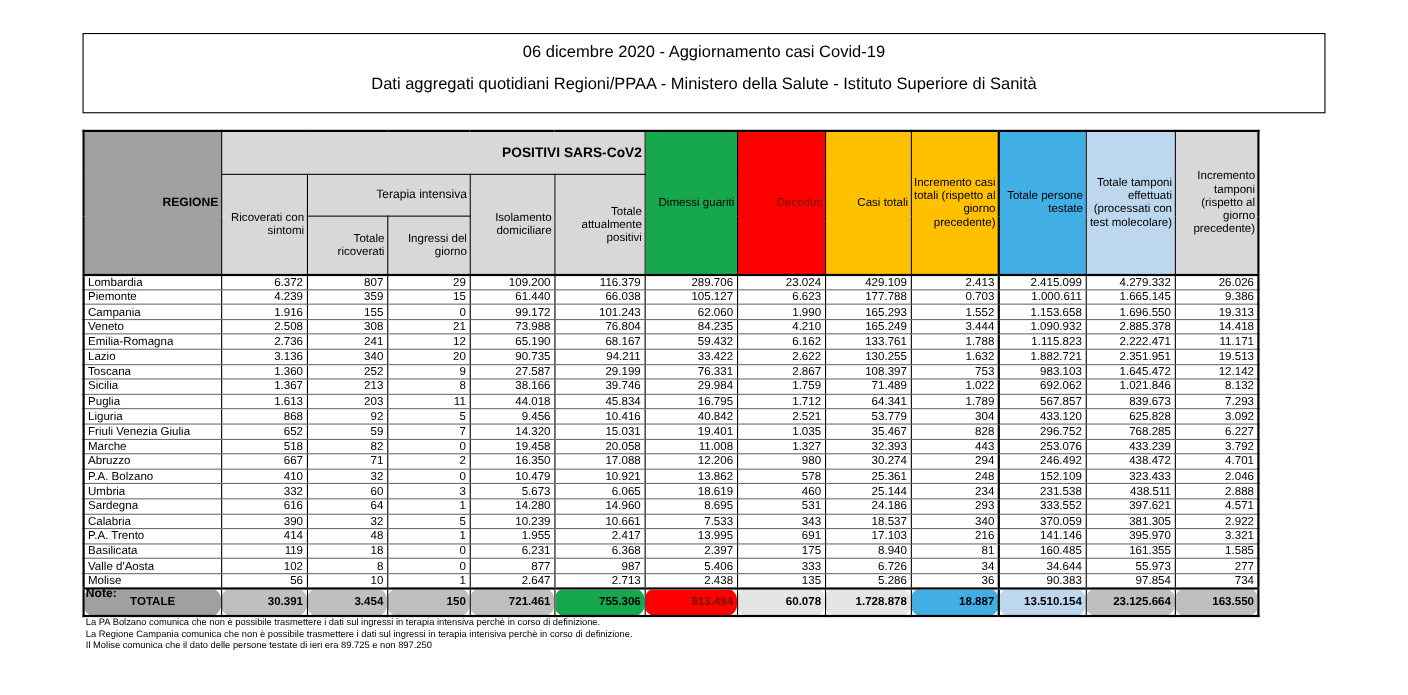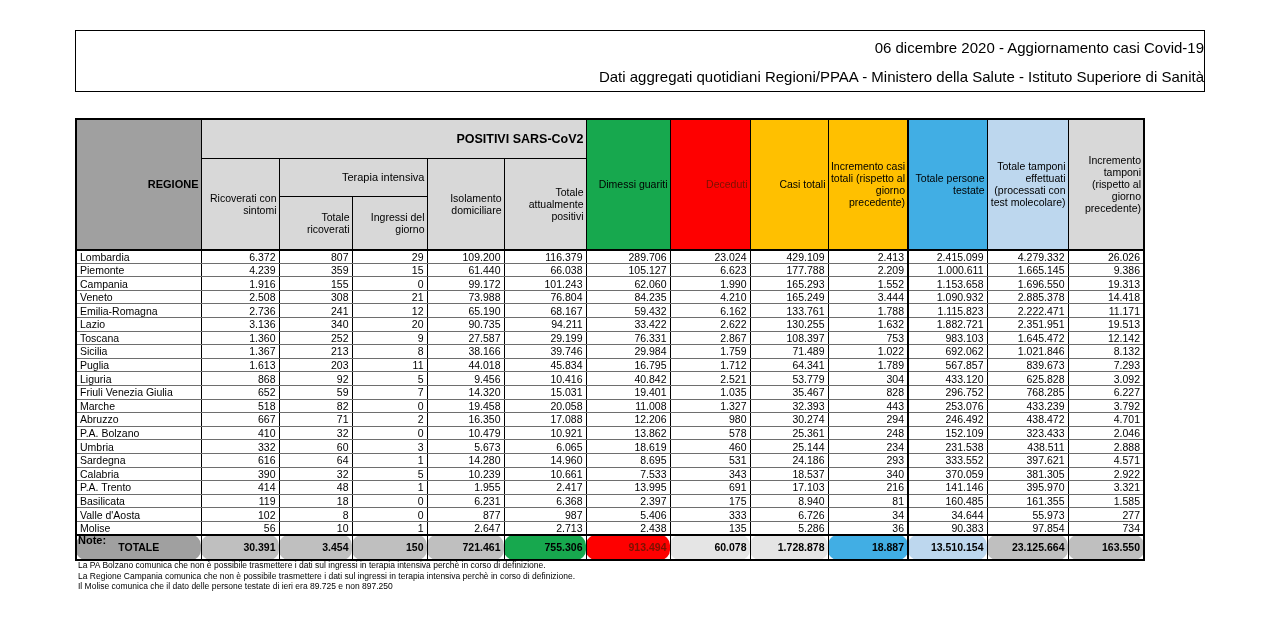--- a/index.html
+++ b/index.html
@@ -1,22 +1,22 @@
 <!DOCTYPE html>
 <html><head>
 <meta charset="utf-8">
 <style>
   * { margin:0; padding:0; box-sizing:border-box; }
   html,body { width:1280px; height:632px; background:#ffffff;
               font-family:"Liberation Sans", sans-serif; color:#000; }
   .page { position:relative; width:1280px; height:632px; background:#fff; overflow:hidden; }
 
   
-  .title-box { position:absolute; left:75px; top:30px; width:1130px; height:62px;
-               border:1px solid #000; text-align:right; }
+  .title-box { position:absolute; left:75px; top:30px; width:1130px; height:73px;
+               border:1px solid #000; text-align:center; }
   .title-box .t1 { margin-top:8px; font-size:15px; }
   .title-box .t2 { margin-top:12px; font-size:15px; }
 
   
   table.covid { position:absolute; left:75px; top:118px; width:1068px;
                 border-collapse:collapse; table-layout:fixed;
                 border:2px solid #000; }
   th, td { border:1px solid #000; overflow:hidden; }
   thead th { font-weight:normal; font-size:10.5px; line-height:1.15; text-align:right;
              vertical-align:middle; background:#D8D8D8; padding:12px 2px; }
@@ -120,21 +120,21 @@
         <tr>
           <td class="region">Piemonte</td>
           <td>4.239</td>
           <td>359</td>
           <td>15</td>
           <td>61.440</td>
           <td>66.038</td>
           <td>105.127</td>
           <td>6.623</td>
           <td>177.788</td>
-          <td>2.209</td>
+          <td>0.703</td>
           <td class="bL2">1.000.611</td>
           <td>1.665.145</td>
           <td>9.386</td>
         </tr>
         <tr>
           <td class="region">Campania</td>
           <td>1.916</td>
           <td>155</td>
           <td>0</td>
           <td>99.172</td>

